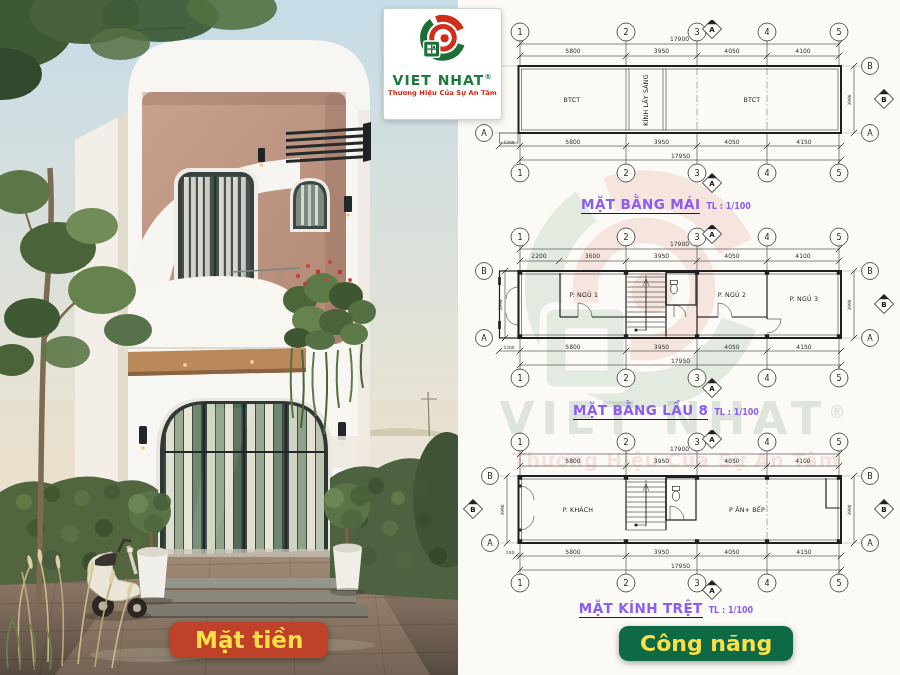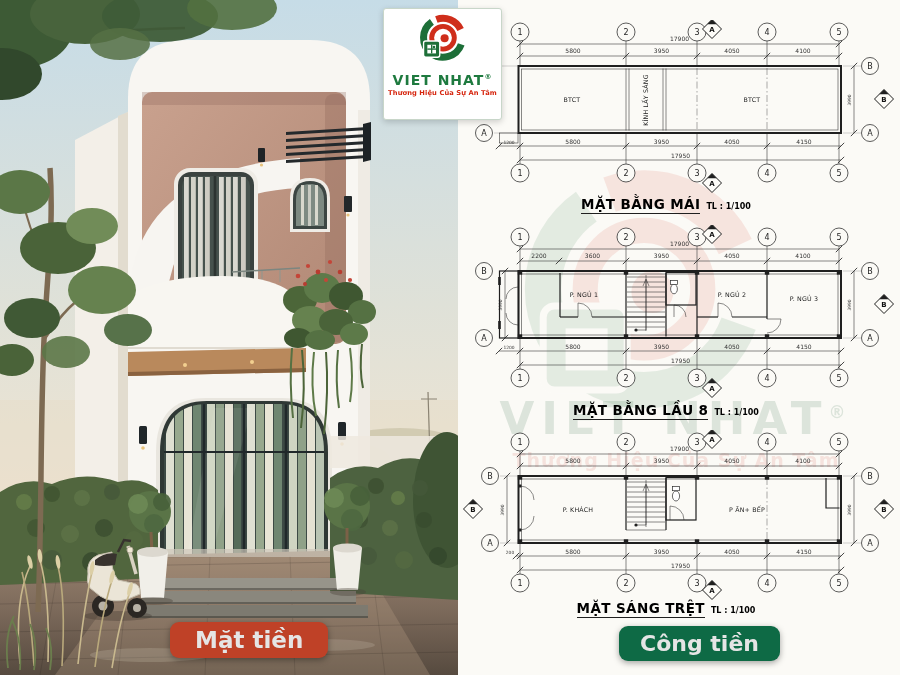--- a/index.html
+++ b/index.html
@@ -3,35 +3,35 @@
 <meta charset="utf-8">
 <style>
   html,body{margin:0;padding:0;background:#ffffff}
   .stage{position:relative;width:900px;height:675px;overflow:hidden;background:#fff;
          font-family:"DejaVu Sans","Liberation Sans",sans-serif}
   .photo{position:absolute;left:0;top:0;z-index:1}
   
   .plans{position:absolute;left:458px;top:0;width:442px;height:675px;background:#fbfaf6;z-index:2}
   .plan-svg{position:absolute;left:2px;z-index:2}
   #svg-roof{top:20px}#svg-floor1{top:225px}#svg-ground{top:430px}
-  .plan-title{position:absolute;left:58px;width:300px;text-align:center;color:#000000;
+  .plan-title{position:absolute;left:58px;width:300px;text-align:center;color:#8b5cf6;
               font-weight:bold;font-size:13.5px;letter-spacing:.4px;z-index:3;white-space:nowrap}
   .plan-title .main{border-bottom:1.6px solid #1f1f1f;padding-bottom:1px}
   .plan-title .scale{font-size:8px;margin-left:6px;letter-spacing:0}
   #title-roof{top:196px}#title-floor1{top:402px}#title-ground{top:600px}
   
   .wm{position:absolute;z-index:0;pointer-events:none}
   .wm-logo{left:46px;top:166px;opacity:.10}
   .wm-name{top:392px;left:8px;width:420px;text-align:center;font-size:45px;font-weight:bold;
            letter-spacing:7px;color:rgba(45,110,70,.15);white-space:nowrap}
   .wm-name sup{font-size:17px}
   .wm-tag{top:449px;left:8px;width:420px;text-align:center;font-size:19px;font-weight:bold;
           letter-spacing:1px;color:rgba(205,60,40,.12);white-space:nowrap}
   
-  .badge{position:absolute;color:#e5e5e5;font-weight:bold;border-radius:9px;z-index:6;
+  .badge{position:absolute;color:#fde047;font-weight:bold;border-radius:9px;z-index:6;
          box-shadow:0 2px 6px rgba(0,0,0,.35);white-space:nowrap}
   .badge-facade{left:170px;top:622px;background:#bf4127;font-size:23px;padding:5px 25px}
   .badge-function{left:619px;top:626px;background:#0e6a45;font-size:22px;padding:5px 21px}
   
   .logo-card{position:absolute;left:383px;top:8px;width:117px;height:110px;background:#fff;
              border:1px solid #c8d6c9;border-radius:3px;box-shadow:0 2px 6px rgba(0,0,0,.18);
              text-align:center;z-index:7}
   .logo-card svg{margin-top:5px}
   .logo-name{font-size:14px;font-weight:bold;color:#1e7a3f;letter-spacing:1px;line-height:1;margin-top:1px}
   .logo-name sup{font-size:7px}
@@ -778,36 +778,36 @@
           <text class="sec" x="252" y="12">A</text>
       <use href="#dia" x="252" y="160"></use>
           <text class="sec" x="252" y="163">A</text>
       <use href="#dia" x="424" y="79"></use>
           <text class="sec" x="424" y="82">B</text>
       <use href="#dia" x="13" y="79"></use>
           <text class="sec" x="13" y="82">B</text>
     </g>
   </svg>
   <div class="plan-title" id="title-ground">
-    <span class="main">MẶT SÁNG TRỆT</span><span class="scale">TL : 1/100</span>
+    <span class="main">MẶT KÍNH TRỆT</span><span class="scale">TL : 1/100</span>
   </div>
 </div>
 
 <div class="logo-card">
   <svg width="54" height="54" viewBox="0 0 100 100">
     <path d="M29.4,14.5 A36,36 0 1 0 83.8,56.3" fill="none" stroke="#1d6f38" stroke-width="13"></path>
     <path d="M37.7,10.2 A36,36 0 0 1 82.6,28.8" fill="none" stroke="#cf2e1b" stroke-width="13"></path>
     <circle cx="50" cy="44" r="21" fill="none" stroke="#cf2e1b" stroke-width="9"></circle>
     <circle cx="53" cy="45" r="7.5" fill="#cf2e1b"></circle>
     <rect x="14" y="50" width="30" height="30" rx="4" fill="#1d6f38" stroke="#fff" stroke-width="2.5"></rect>
     <rect x="21" y="57" width="16" height="16" fill="#fff"></rect>
     <line x1="29" y1="57" x2="29" y2="73" stroke="#1d6f38" stroke-width="2.5"></line>
     <line x1="21" y1="65" x2="37" y2="65" stroke="#1d6f38" stroke-width="2.5"></line>
     <rect x="31" y="59" width="4.5" height="4.5" fill="#1d6f38"></rect>
   </svg>
   <div class="logo-name"><span>VIET NHAT</span><sup>®</sup></div>
   <div class="logo-tag">Thương Hiệu Của Sự An Tâm</div>
 </div>
 
 <div class="badge badge-facade">Mặt tiền</div>
-<div class="badge badge-function">Công tiền</div>
+<div class="badge badge-function">Công năng</div>
 
 </div>
 
 </body></html>

